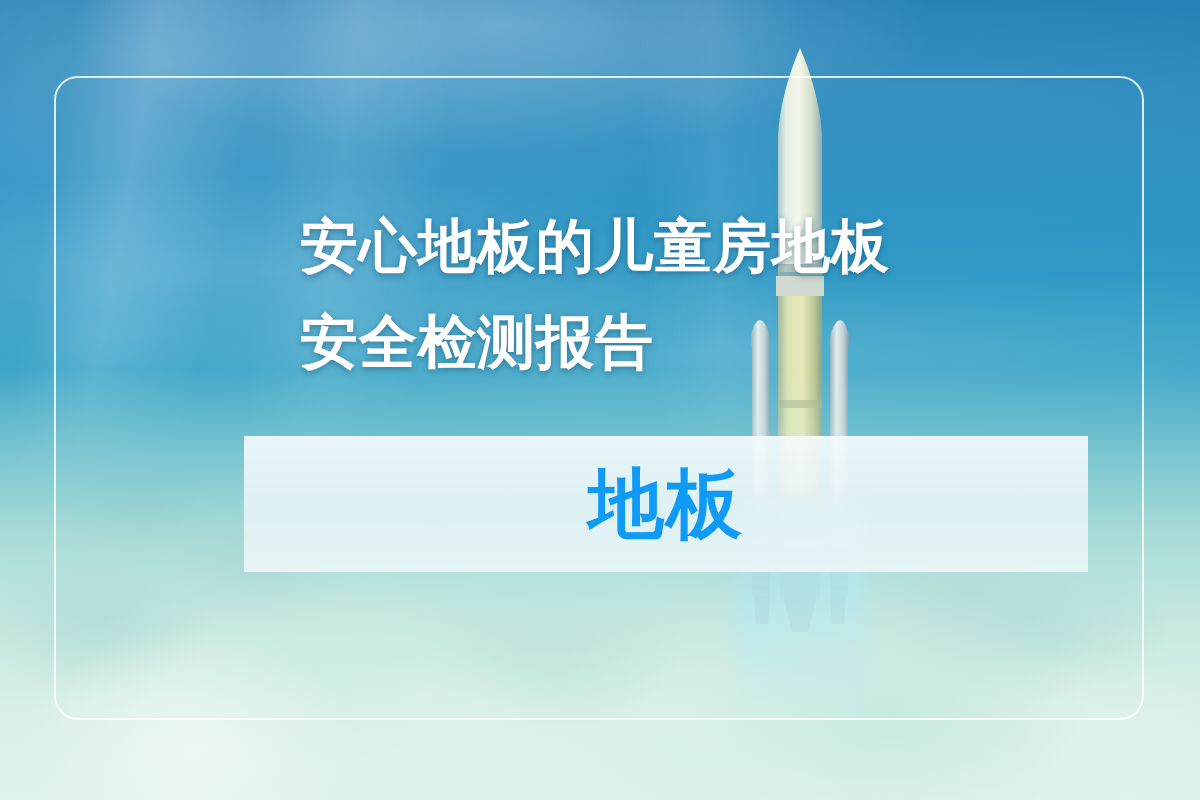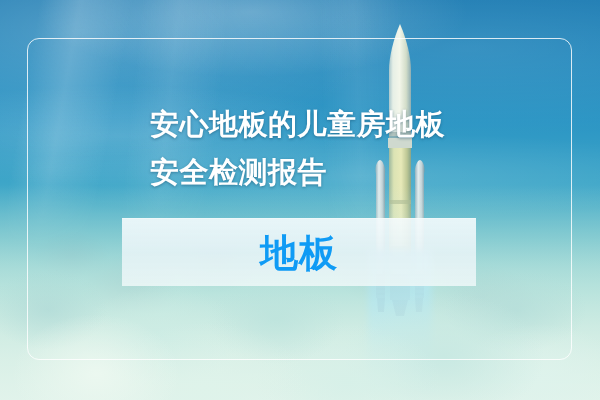--- a/index.html
+++ b/index.html
@@ -145,21 +145,21 @@
     letter-spacing: 0.5px;
     text-shadow: 0 1px 3px rgba(12,60,90,0.45);
     white-space: pre-wrap;
   }
 
   
   .label-panel {
     position: absolute;
     left: 122px;
     top: 218px;
-    width: 354px;
+    width: 422px;
     height: 67px;
     background: linear-gradient(to bottom,
       rgba(245,251,253,0.90) 0%,
       rgba(232,244,247,0.88) 50%,
       rgba(238,248,248,0.86) 100%);
     border-top: 1px solid rgba(255,255,255,0.55);
     display: flex;
     align-items: center;
     justify-content: center;
   }

